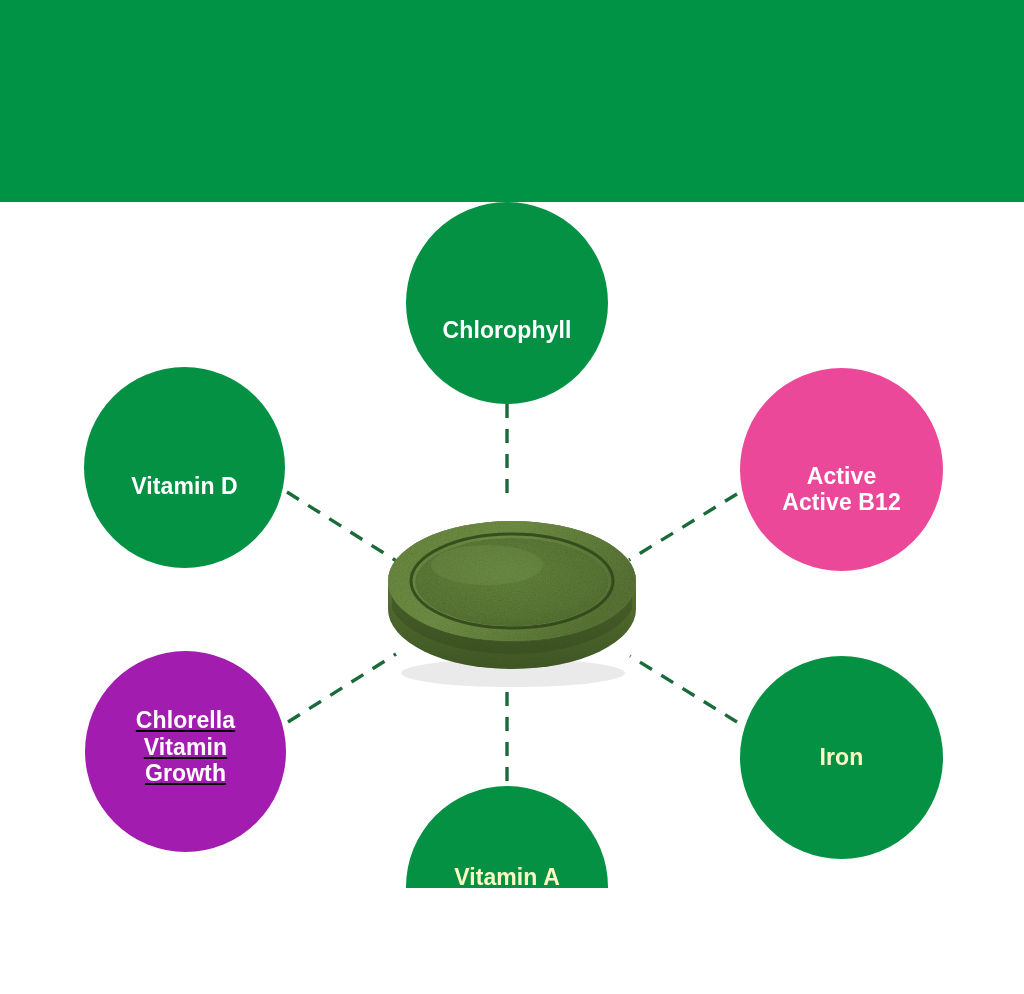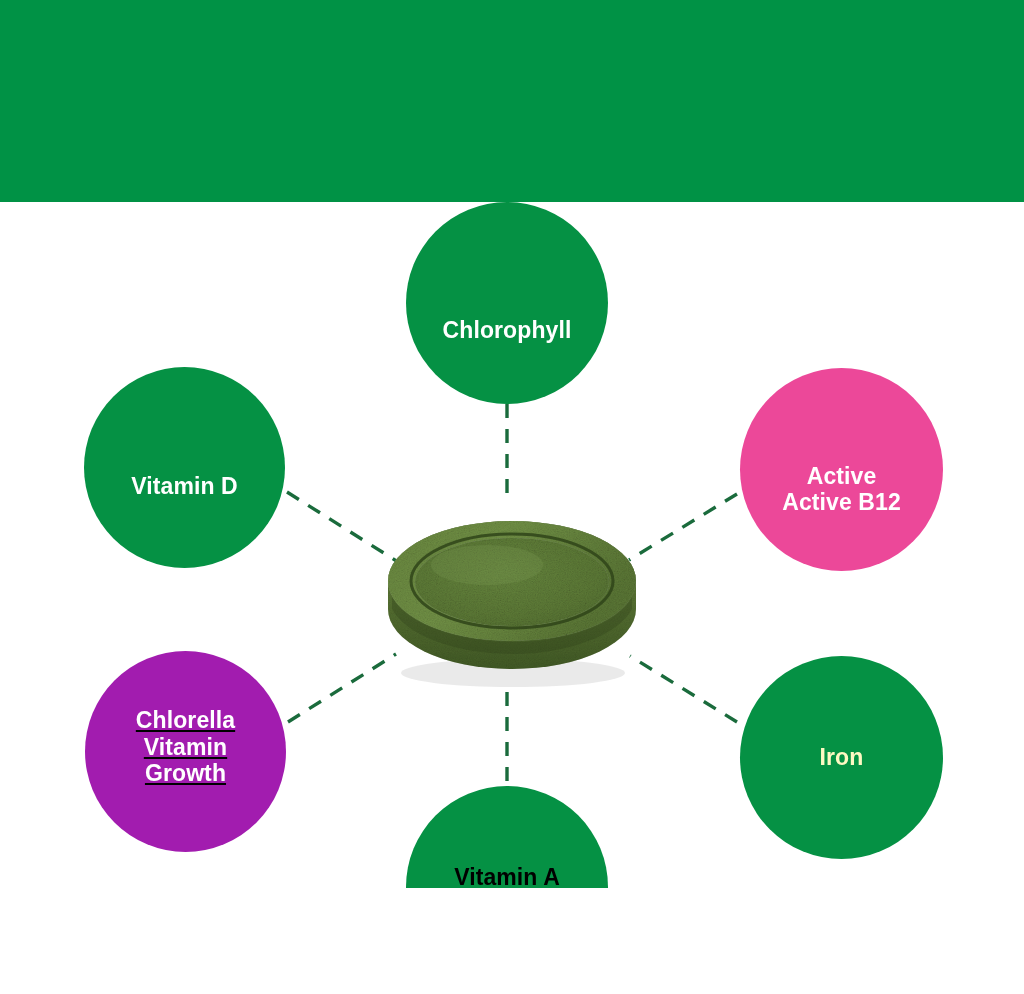--- a/index.html
+++ b/index.html
@@ -206,16 +206,16 @@
       <span>Vitamin</span><br>
       <span>Growth</span>
     </span>
   </div>
 
   <div class="bubble" id="bubble-iron" style="background: rgb(5, 145, 68);">
     <span class="bubble-label" style="color: #fef9c3;">Iron</span>
   </div>
 
   <div class="bubble" id="bubble-vitamin-a" style="background: rgb(5, 145, 68);">
-    <span class="bubble-label" style="color: #000000;">Vitamin A</span>
+    <span class="bubble-label" style="color: #fef9c3;">Vitamin A</span>
   </div>
 
 </div>
 
 </body></html>

